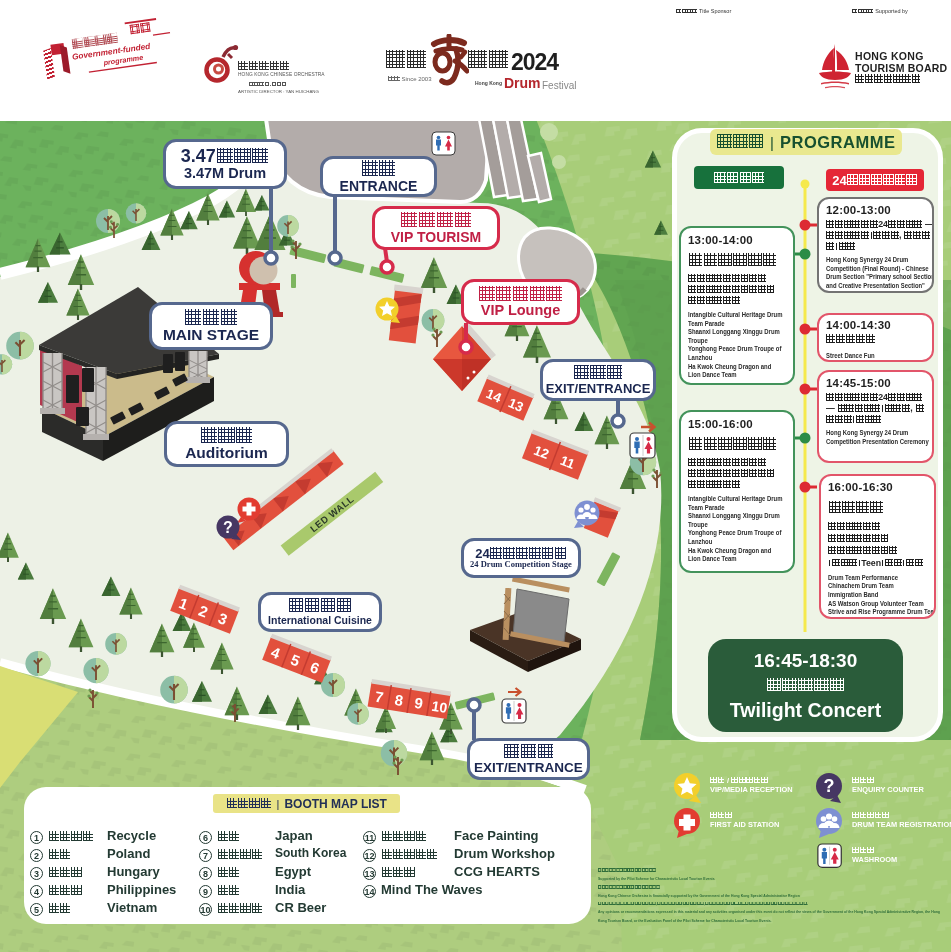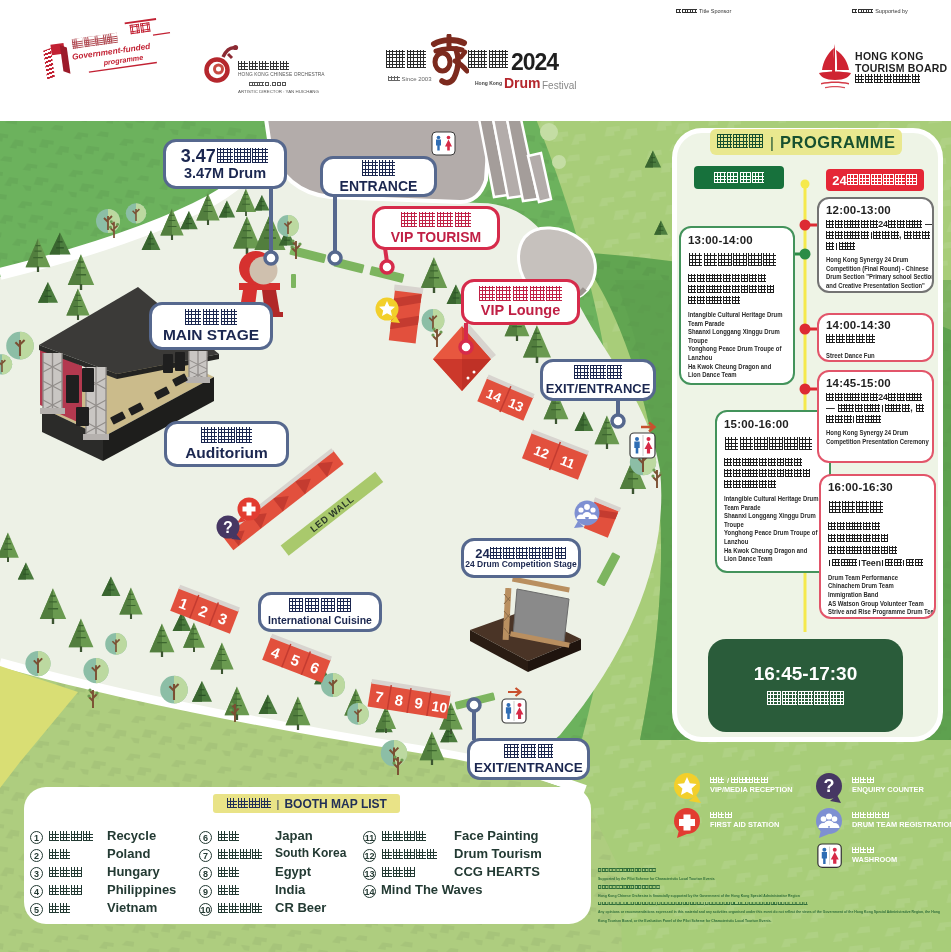--- a/index.html
+++ b/index.html
@@ -543,21 +543,21 @@
 <div class="c2" style="font-size:15.5px;white-space:nowrap;">Auditorium</div>
 </div>
 
 <div class="lbl" style="left:540px;top:359px;width:116px;height:42px;">
 <div class="c1 zh" style="font-size:17px;white-space:nowrap;"><i></i><i></i><i></i></div>
 <div class="c2" style="font-size:13px;white-space:nowrap;">EXIT/ENTRANCE</div>
 </div>
 
 <div class="lbl" style="left:461px;top:538px;width:120px;height:40px;">
 <div class="c1 zh" style="font-size:13px;white-space:nowrap;"><span style="font-family:'Liberation Sans'">24</span><i></i><i></i><i></i><i></i><i></i><i></i></div>
-<div class="c2" style="font-size:8.5px;white-space:nowrap;">24 Drum Competition Stage</div>
+<div class="c2" style="font-size:8.5px;white-space:nowrap;font-family:Liberation Serif, serif;">24 Drum Competition Stage</div>
 </div>
 
 <div class="lbl" style="left:258px;top:592px;width:124px;height:40px;">
 <div class="c1 zh" style="font-size:16px;white-space:nowrap;"><i></i><i></i><i></i><i></i></div>
 <div class="c2" style="font-size:10.5px;white-space:nowrap;">International Cuisine</div>
 </div>
 
 <div class="lbl" style="left:467px;top:738px;width:123px;height:42px;">
 <div class="c1 zh" style="font-size:17px;white-space:nowrap;"><i></i><i></i><i></i></div>
 <div class="c2" style="font-size:13.5px;white-space:nowrap;">EXIT/ENTRANCE</div>
@@ -607,21 +607,21 @@
 .sb .en{font-size:7.6px;font-weight:bold;line-height:8.6px;color:#2b2b2b;white-space:nowrap;display:inline-block;transform:scaleX(.78);transform-origin:0 0;width:124%;}
 </style>
 
 <div class="sb" style="left:679px;top:226px;width:116px;height:159px;border:2px solid #43935b;padding:6px 7px;">
 <div class="tm">13:00-14:00</div>
 <div class="bt zh" style="font-size:15px;margin-top:5px;"><i></i><i></i><i></i><i></i><i></i><i></i></div>
 <div class="cj zh" style="margin-top:5px;"><i></i><i></i><i></i><i></i><i></i><i></i><i></i><i></i><i></i><br><i></i><i></i><i></i><i></i><i></i><i></i><i></i><i></i><i></i><i></i><br><i></i><i></i><i></i><i></i><i></i><i></i></div>
 <div class="en" style="margin-top:5px;">Intangible Cultural Heritage Drum<br>Team Parade<br>Shaanxi Longgang Xinggu Drum<br>Troupe<br>Yonghong Peace Drum Troupe of<br>Lanzhou<br>Ha Kwok Cheung Dragon and<br>Lion Dance Team</div>
 </div>
 
-<div class="sb" style="left:679px;top:410px;width:116px;height:163px;border:2px solid #43935b;padding:6px 7px;margin-left:36px;">
+<div class="sb" style="left:679px;top:410px;width:116px;height:163px;border:2px solid #43935b;padding:6px 7px;">
 <div class="tm">15:00-16:00</div>
 <div class="bt zh" style="font-size:15px;margin-top:5px;"><i></i><i></i><i></i><i></i><i></i><i></i></div>
 <div class="cj zh" style="margin-top:5px;"><i></i><i></i><i></i><i></i><i></i><i></i><i></i><i></i><i></i><br><i></i><i></i><i></i><i></i><i></i><i></i><i></i><i></i><i></i><i></i><br><i></i><i></i><i></i><i></i><i></i><i></i></div>
 <div class="en" style="margin-top:5px;">Intangible Cultural Heritage Drum<br>Team Parade<br>Shaanxi Longgang Xinggu Drum<br>Troupe<br>Yonghong Peace Drum Troupe of<br>Lanzhou<br>Ha Kwok Cheung Dragon and<br>Lion Dance Team</div>
 </div>
 
 <div class="sb" style="left:817px;top:197px;width:117px;height:96px;border:2px solid #737373;padding:5px 7px;">
 <div class="tm">12:00-13:00</div>
 <div class="cj zh" style="margin-top:3px;"><i></i><i></i><i></i><i></i><i></i><i></i><span style="font-family:'Liberation Sans'">24</span><i></i><i></i><i></i><i></i> —<br><i></i><i></i><i></i><i></i><i></i><i class="b"></i><i></i><i></i><i></i>, <i></i><i></i><i></i><br><i></i><i class="b"></i><i></i><i></i></div>
 <div class="en" style="margin-top:4px;">Hong Kong Synergy 24 Drum<br>Competition (Final Round) - Chinese<br>Drum Section "Primary school Section<br>and Creative Presentation Section"</div>
@@ -640,22 +640,23 @@
 </div>
 
 <div class="sb" style="left:819px;top:474px;width:117px;height:145px;border:2px solid #e2556a;padding:5px 7px;">
 <div class="tm">16:00-16:30</div>
 <div class="bt zh" style="font-size:14px;margin-top:6px;"><i></i><i></i><i></i><i></i></div>
 <div class="cj zh" style="margin-top:5px;line-height:12.2px;"><i></i><i></i><i></i><i></i><i></i><i></i><br><i></i><i></i><i></i><i></i><i></i><i></i><i></i><br><i></i><i></i><i></i><i></i><i></i><i></i><i></i><i></i><br><i class="b"></i><i></i><i></i><i></i><i class="b"></i><span style="font-family:'Liberation Sans'">Teen</span><i class="b"></i><i></i><i></i><i class="b"></i><i></i><i></i></div>
 <div class="en" style="margin-top:5px;">Drum Team Performance<br>Chinachem Drum Team<br>Immigration Band<br>AS Watson Group Volunteer Team<br>Strive and Rise Programme Drum Team</div>
 </div>
 
 <div class="abs" style="left:708px;top:639px;width:195px;height:93px;background:#2a5c3a;border-radius:18px;color:#fff;text-align:center;display:flex;flex-direction:column;justify-content:center;">
-<div style="font-size:19px;font-weight:bold;">16:45-17:30</div>
+<div style="font-size:19px;font-weight:bold;">16:45-18:30</div>
 <div class="zh" style="font-size:16px;font-weight:bold;margin-top:5px;"><i></i><i></i><i></i><i></i><i></i></div>
+<div style="font-size:19.5px;font-weight:bold;margin-top:4px;">Twilight Concert</div>
 </div>
 
 <div class="abs" style="left:24px;top:787px;width:567px;height:137px;background:#fff;border-radius:22px;"></div>
 
 <div class="abs" style="left:213px;top:794px;width:187px;height:19px;background:#e9e387;border-radius:3px;display:flex;align-items:center;justify-content:center;color:#223056;font-weight:bold;">
 <span class="zh" style="font-size:11.5px;"><i></i><i></i><i></i><i></i></span>
       <span style="font-size:11px;margin:0 5px;font-weight:normal;">|</span>
       <span style="font-size:12px;">BOOTH MAP LIST</span>
 </div>
 <style>
@@ -676,21 +677,21 @@
 <div class="bm" style="left:199px;top:827px;line-height:17px;">
 <div><span class="n">6</span><span class="cjk zh"><i></i><i></i></span><span class="en" style="left:76px;">Japan</span></div>
 <div><span class="n">7</span><span class="cjk zh"><i></i><i></i><i></i><i></i></span><span class="en" style="left:76px;font-size:12px;">South Korea</span></div>
 <div><span class="n">8</span><span class="cjk zh"><i></i><i></i></span><span class="en" style="left:76px;">Egypt</span></div>
 <div><span class="n">9</span><span class="cjk zh"><i></i><i></i></span><span class="en" style="left:76px;">India</span></div>
 <div><span class="n">10</span><span class="cjk zh"><i></i><i></i><i></i><i></i></span><span class="en" style="left:76px;text-align:right;">CR Beer</span></div>
 </div>
 
 <div class="bm" style="left:363px;top:827px;line-height:17px;">
 <div><span class="n">11</span><span class="cjk zh"><i></i><i></i><i></i><i></i></span><span class="en" style="left:91px;">Face Painting</span></div>
-<div><span class="n">12</span><span class="cjk zh"><i></i><i></i><i></i><i></i><i></i></span><span class="en" style="left:91px;">Drum Tourism</span></div>
+<div><span class="n">12</span><span class="cjk zh"><i></i><i></i><i></i><i></i><i></i></span><span class="en" style="left:91px;">Drum Workshop</span></div>
 <div><span class="n">13</span><span class="cjk zh"><i></i><i></i><i></i></span><span class="en" style="left:91px;">CCG HEARTS</span></div>
 <div><span class="n">14</span><span>Mind The Waves</span></div>
 </div>
 <style>
 .lg{position:absolute;color:#fff;}
 .lg .t1{font-size:7.5px;font-weight:bold;}
 .lg .t2{font-size:7.4px;font-weight:bold;white-space:nowrap;}
 </style>
 
 <svg class="abs" style="left:672px;top:771px" width="32" height="34" viewBox="0 0 32 34">

